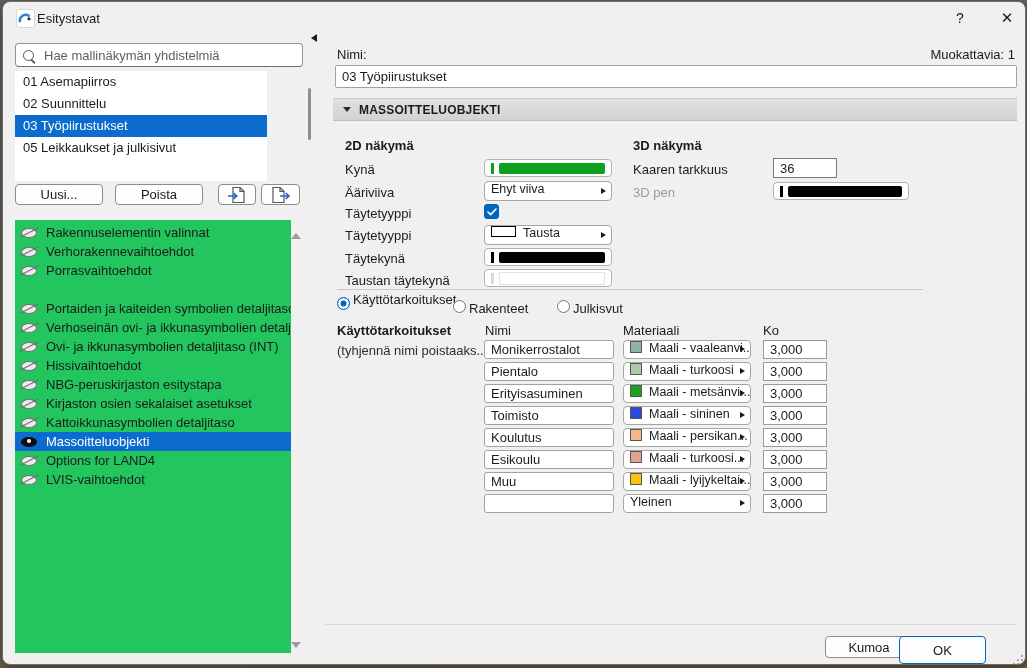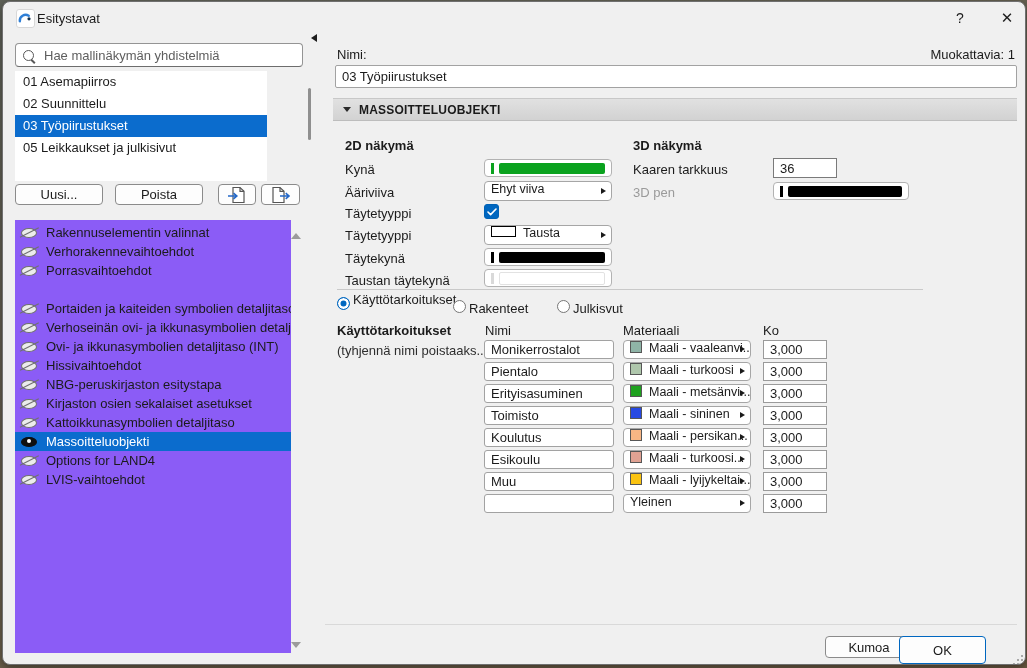--- a/index.html
+++ b/index.html
@@ -39,21 +39,21 @@
   .search input{border:0;outline:none;font-size:13px;color:#1b1b1b;flex:1;background:transparent;font-family:inherit}
   .search input::placeholder{color:#5e5e5e}
   .mag{width:9px;height:9px;border:1.5px solid #585858;border-radius:50%;position:relative;flex:none;margin-right:8px}
   .mag::after{content:"";position:absolute;left:8px;top:8px;width:5px;height:1.5px;background:#585858;transform:rotate(45deg);transform-origin:0 0}
   
   .combolist{position:absolute;left:12px;top:69px;width:252px;height:110px;background:#fff;overflow:hidden}
   .crow{height:22px;line-height:22px;padding-left:8px;font-size:13px;color:#1b1b1b;white-space:nowrap}
   .crow.sel{background:#0b6ccd;color:#fff}
   .vthumb{position:absolute;left:305px;top:86px;width:3px;height:52px;background:#8f8f8f;border-radius:2px}
   
-  .optlist{position:absolute;left:12px;top:218px;width:276px;height:433px;background:#8b5cf6;overflow:hidden}
+  .optlist{position:absolute;left:12px;top:218px;width:276px;height:433px;background:#22c55e;overflow:hidden}
   .orow{position:absolute;left:0;width:100%;height:19px;display:flex;align-items:center;gap:9px;padding-left:6px;box-sizing:border-box;font-size:13px;color:#1b1b1b;white-space:nowrap}
   .orow.sel{background:#0b6ccd;color:#fff}
   .eye{width:16px;height:10px;border:1.2px solid #6f6f6f;border-radius:50%;position:relative;background:#ececec;flex:none;box-sizing:border-box}
   .eye::after{content:"";position:absolute;left:-3px;top:3.5px;width:21px;height:1.4px;background:#6f6f6f;transform:rotate(-27deg)}
   .eye.open{background:#101010;border-color:#101010}
   .eye.open::after{display:none}
   .eye.open::before{content:"";position:absolute;left:4.6px;top:1.6px;width:4.4px;height:4.4px;border-radius:50%;background:#fff}
   .sarr{position:absolute;width:0;height:0;border-left:5px solid transparent;border-right:5px solid transparent}
   .sarr.up{border-bottom:6px solid #9b9b9b}
   .sarr.down{border-top:6px solid #9b9b9b}

